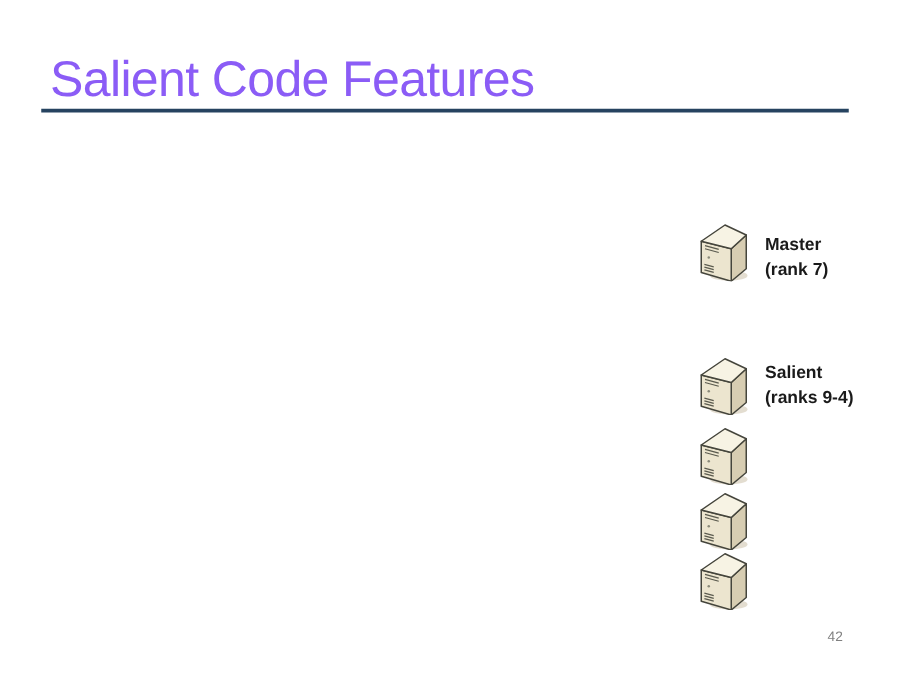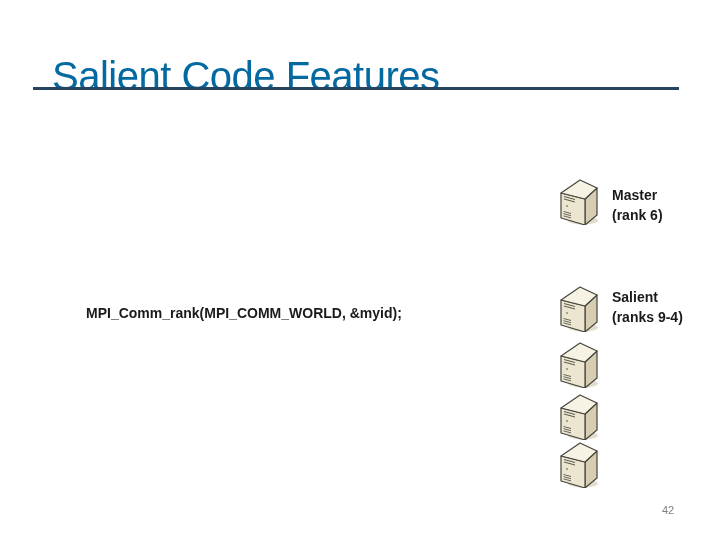--- a/index.html
+++ b/index.html
@@ -6,26 +6,26 @@
   .slide{
     position:relative;
     width:720px;height:540px;
     background:#ffffff;
     overflow:hidden;
     font-family:"Liberation Sans", sans-serif;
   }
   .title{
     position:absolute;
     left:40px;top:44px;
-    margin:12px;
+    margin:0;
     font-size:40px;
     font-weight:normal;
     letter-spacing:-0.5px;
     line-height:40px;
-    color:#0369a1;
+    color:#8b5cf6;
     text-align:center;
   }
   .title-underline{
     position:absolute;
     left:33px;top:87px;
     width:646px;height:3px;
     background:#264360;
   }
   .code-line{
     position:absolute;
@@ -56,36 +56,35 @@
   }
 </style>
 </head>
 <body>
 
 <div class="slide">
 
   <h1 class="title">Salient Code Features</h1>
   <div class="title-underline"></div>
 
-  <div class="code-line" style="top:305px">MPI_Comm_rank(MPI_COMM_WORLD, &amp;myid);</div>
 
   <div class="server-icon-slot" style="top:175px">
   <svg width="46" height="50" viewBox="0 0 46 50" xmlns="http://www.w3.org/2000/svg" aria-hidden="true">
     <ellipse cx="29" cy="45.5" rx="15" ry="4" fill="#dcd5c4" opacity="0.8"></ellipse>
     <polygon points="31,24 43,13 43,40 31,50" fill="#d7cdb2" stroke="#45453c" stroke-width="1.2" stroke-linejoin="round"></polygon>
     <polygon points="7,18 31,24 31,50 7,43" fill="#ece5cf" stroke="#45453c" stroke-width="1.2" stroke-linejoin="round"></polygon>
     <polygon points="7,18 26,5 43,13 31,24" fill="#f7f3e4" stroke="#45453c" stroke-width="1.2" stroke-linejoin="round"></polygon>
     <path d="M10,21.5 L21,24.5 M10,24 L21,27" stroke="#5a5a4e" stroke-width="1" fill="none"></path>
     <circle cx="13" cy="31" r="1" fill="#8a8a7a"></circle>
     <path d="M9.5,36.5 L17,38.5 M9.5,38.7 L17,40.7 M9.5,40.9 L17,42.9" stroke="#5a5a4e" stroke-width="0.9" fill="none"></path>
   </svg>
 </div>
   <div class="node-label" style="top:185px">
     <div>Master</div>
-    <div>(rank 6)</div>
+    <div>(rank 7)</div>
   </div>
 
   <div class="server-icon-slot" style="top:282px">
   <svg width="46" height="50" viewBox="0 0 46 50" xmlns="http://www.w3.org/2000/svg" aria-hidden="true">
     <ellipse cx="29" cy="45.5" rx="15" ry="4" fill="#dcd5c4" opacity="0.8"></ellipse>
     <polygon points="31,24 43,13 43,40 31,50" fill="#d7cdb2" stroke="#45453c" stroke-width="1.2" stroke-linejoin="round"></polygon>
     <polygon points="7,18 31,24 31,50 7,43" fill="#ece5cf" stroke="#45453c" stroke-width="1.2" stroke-linejoin="round"></polygon>
     <polygon points="7,18 26,5 43,13 31,24" fill="#f7f3e4" stroke="#45453c" stroke-width="1.2" stroke-linejoin="round"></polygon>
     <path d="M10,21.5 L21,24.5 M10,24 L21,27" stroke="#5a5a4e" stroke-width="1" fill="none"></path>
     <circle cx="13" cy="31" r="1" fill="#8a8a7a"></circle>

